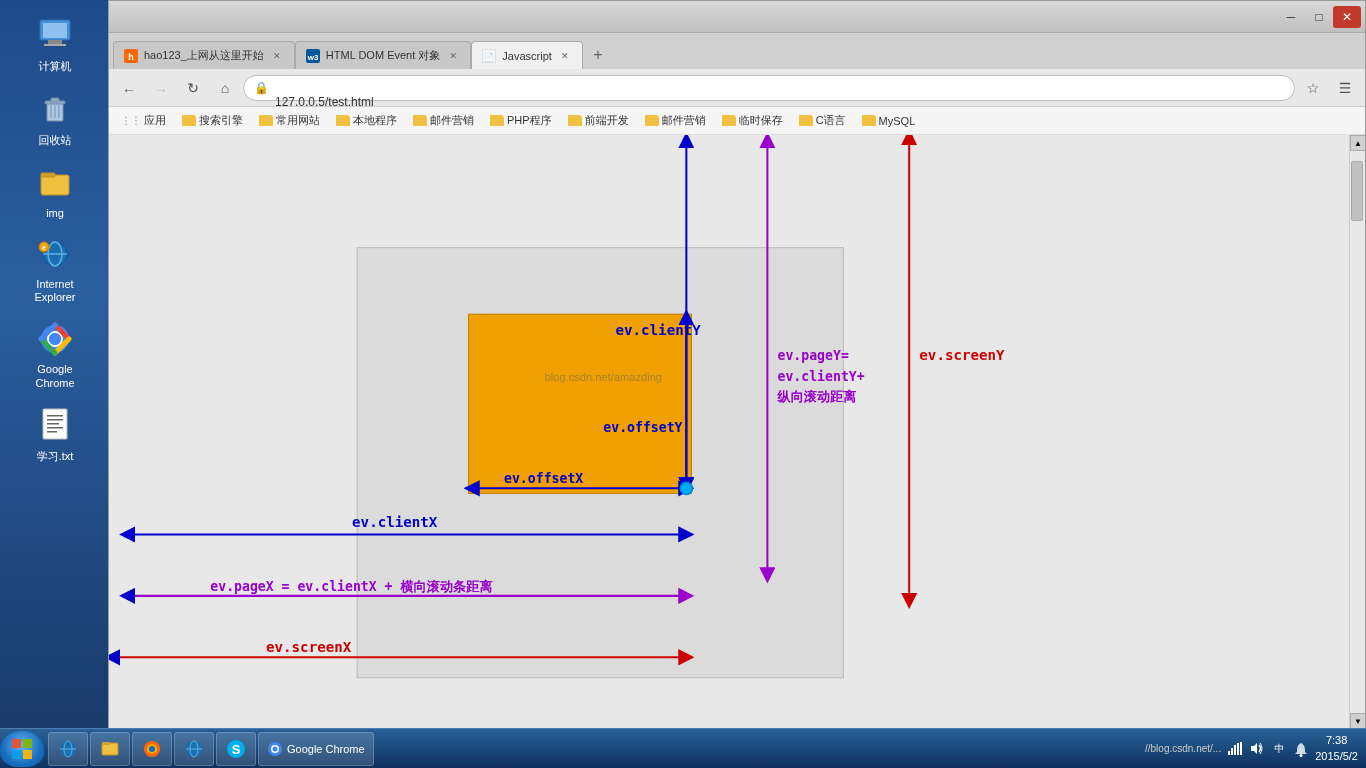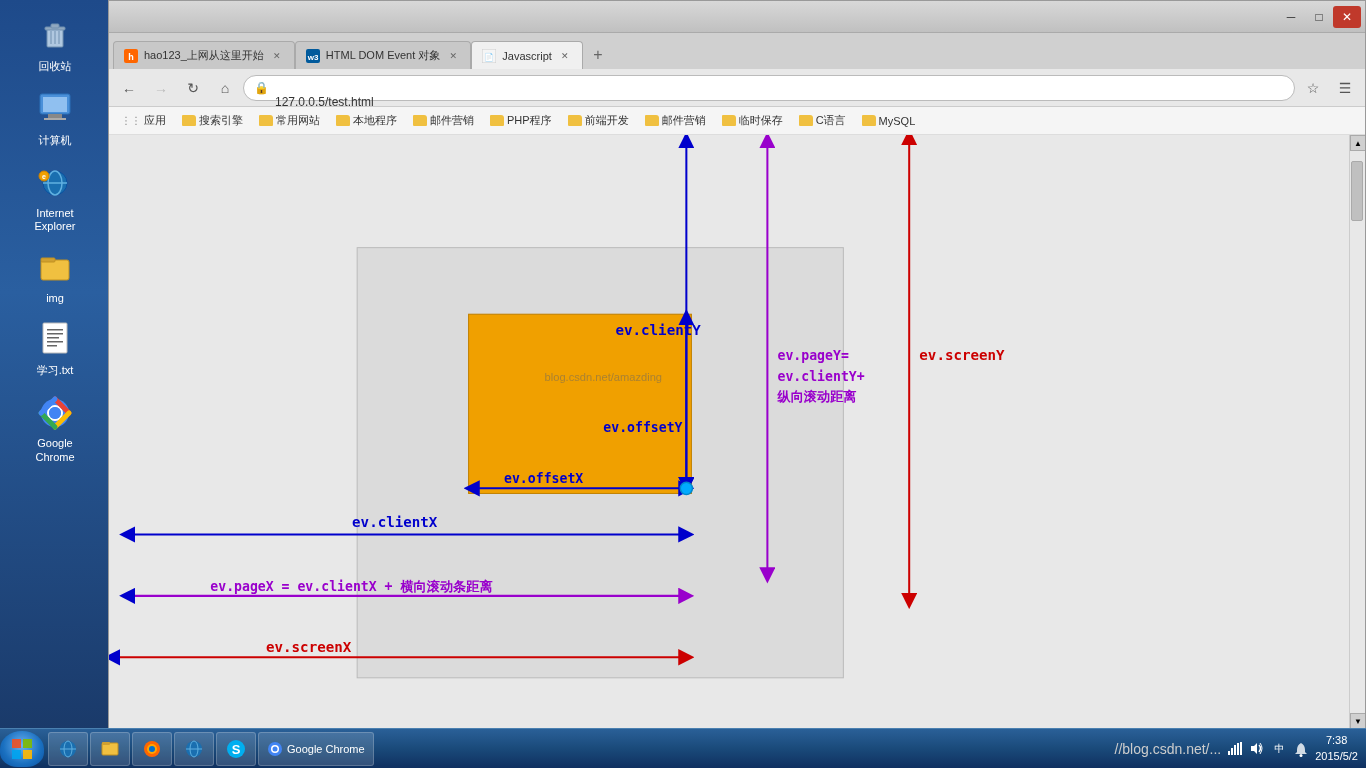--- a/index.html
+++ b/index.html
@@ -333,98 +333,98 @@
       cursor: pointer;
     }
   </style>
 </head>
 <body>
 
 <div class="desktop">
 
   <div class="desktop-icon">
     <div class="icon-img">
+      <svg width="38" height="38" viewBox="0 0 38 38">
+        <rect x="4" y="4" width="30" height="20" rx="2" fill="#4a90d9" stroke="#2a70b9" stroke-width="1"></rect>
+        <rect x="7" y="7" width="24" height="15" fill="#90c0f0"></rect>
+        <rect x="12" y="24" width="14" height="4" fill="#888"></rect>
+        <rect x="8" y="28" width="22" height="2" fill="#aaa"></rect>
+      </svg>
+    </div>
+    <span>计算机</span>
+  </div>
+
+  <div class="desktop-icon">
+    <div class="icon-img">
       <svg width="36" height="36" viewBox="0 0 36 36">
         <rect x="10" y="12" width="16" height="18" rx="1" fill="#b0c8e0" stroke="#7090b0" stroke-width="1"></rect>
         <rect x="8" y="10" width="20" height="3" rx="1" fill="#90a8c0" stroke="#7090b0" stroke-width="1"></rect>
         <rect x="14" y="7" width="8" height="4" rx="1" fill="#90a8c0" stroke="#7090b0" stroke-width="1"></rect>
         <line x1="14" y1="14" x2="14" y2="27" stroke="#7090b0" stroke-width="1"></line>
         <line x1="18" y1="14" x2="18" y2="27" stroke="#7090b0" stroke-width="1"></line>
         <line x1="22" y1="14" x2="22" y2="27" stroke="#7090b0" stroke-width="1"></line>
       </svg>
     </div>
     <span>回收站</span>
   </div>
 
   <div class="desktop-icon">
     <div class="icon-img">
-      <svg width="38" height="38" viewBox="0 0 38 38">
-        <rect x="4" y="4" width="30" height="20" rx="2" fill="#4a90d9" stroke="#2a70b9" stroke-width="1"></rect>
-        <rect x="7" y="7" width="24" height="15" fill="#90c0f0"></rect>
-        <rect x="12" y="24" width="14" height="4" fill="#888"></rect>
-        <rect x="8" y="28" width="22" height="2" fill="#aaa"></rect>
-      </svg>
-    </div>
-    <span>计算机</span>
+      <svg width="36" height="36" viewBox="0 0 36 36">
+        <rect x="4" y="10" width="28" height="20" rx="2" fill="#f0c040" stroke="#c09020" stroke-width="1"></rect>
+        <rect x="4" y="8" width="14" height="4" rx="1" fill="#d0a030" stroke="#c09020" stroke-width="1"></rect>
+      </svg>
+    </div>
+    <span>img</span>
   </div>
 
   <div class="desktop-icon">
     <div class="icon-img">
       <svg width="38" height="38" viewBox="0 0 38 38">
         <circle cx="19" cy="19" r="12" fill="#1a6fb0" stroke="#0a50a0" stroke-width="1"></circle>
         <ellipse cx="19" cy="19" rx="7" ry="12" fill="none" stroke="#60b0e0" stroke-width="1.5"></ellipse>
         <line x1="7" y1="19" x2="31" y2="19" stroke="#60b0e0" stroke-width="1.5"></line>
         <circle cx="8" cy="12" r="5" fill="#f0a000" stroke="#cc8000" stroke-width="1"></circle>
         <text x="8" y="15" font-size="7" fill="white" font-weight="bold" text-anchor="middle">e</text>
       </svg>
     </div>
     <span style="line-height:1.2">Internet<br>Explorer</span>
   </div>
 
-  <div class="desktop-icon">
-    <div class="icon-img">
-      <svg width="36" height="36" viewBox="0 0 36 36">
-        <rect x="4" y="10" width="28" height="20" rx="2" fill="#f0c040" stroke="#c09020" stroke-width="1"></rect>
-        <rect x="4" y="8" width="14" height="4" rx="1" fill="#d0a030" stroke="#c09020" stroke-width="1"></rect>
-      </svg>
-    </div>
-    <span>img</span>
-  </div>
-
-
-  <div class="desktop-icon">
-    <div class="icon-img">
-      <svg width="36" height="36" viewBox="0 0 36 36">
-        <rect x="6" y="2" width="24" height="30" rx="1" fill="white" stroke="#bbb" stroke-width="1"></rect>
-        <rect x="10" y="8" width="16" height="1.5" fill="#666"></rect>
-        <rect x="10" y="12" width="16" height="1.5" fill="#666"></rect>
-        <rect x="10" y="16" width="12" height="1.5" fill="#666"></rect>
-        <rect x="10" y="20" width="16" height="1.5" fill="#666"></rect>
-        <rect x="10" y="24" width="10" height="1.5" fill="#666"></rect>
-      </svg>
-    </div>
-    <span>学习.txt</span>
-  </div>
 
   <div class="desktop-icon">
     <div class="icon-img">
       <svg width="38" height="38" viewBox="0 0 38 38">
         <circle cx="19" cy="19" r="14" fill="#4285f4"></circle>
         <circle cx="19" cy="19" r="8" fill="white"></circle>
         <circle cx="19" cy="19" r="6" fill="#4285f4"></circle>
         <path d="M19 5 L31 27 L7 27 Z" fill="none"></path>
         <path d="M19 5 L33 19" stroke="#ea4335" stroke-width="5" stroke-linecap="round"></path>
         <path d="M33 19 L19 33" stroke="#fbbc05" stroke-width="5" stroke-linecap="round"></path>
         <path d="M19 33 L5 19" stroke="#34a853" stroke-width="5" stroke-linecap="round"></path>
         <path d="M5 19 L19 5" stroke="#4285f4" stroke-width="5" stroke-linecap="round"></path>
         <circle cx="19" cy="19" r="6" fill="#4285f4"></circle>
       </svg>
     </div>
     <span style="line-height:1.2">Google<br>Chrome</span>
   </div>
+
+  <div class="desktop-icon">
+    <div class="icon-img">
+      <svg width="36" height="36" viewBox="0 0 36 36">
+        <rect x="6" y="2" width="24" height="30" rx="1" fill="white" stroke="#bbb" stroke-width="1"></rect>
+        <rect x="10" y="8" width="16" height="1.5" fill="#666"></rect>
+        <rect x="10" y="12" width="16" height="1.5" fill="#666"></rect>
+        <rect x="10" y="16" width="12" height="1.5" fill="#666"></rect>
+        <rect x="10" y="20" width="16" height="1.5" fill="#666"></rect>
+        <rect x="10" y="24" width="10" height="1.5" fill="#666"></rect>
+      </svg>
+    </div>
+    <span>学习.txt</span>
+  </div>
 </div>
 
 <div class="browser">
 
   <div class="browser-titlebar">
     <div class="title-btn">─</div>
     <div class="title-btn">□</div>
     <div class="title-btn close">✕</div>
   </div>
 
@@ -672,21 +672,21 @@
       <svg width="16" height="16" viewBox="0 0 16 16">
         <circle cx="8" cy="8" r="7" fill="#4285f4"></circle>
         <circle cx="8" cy="8" r="4" fill="white"></circle>
         <circle cx="8" cy="8" r="2.5" fill="#4285f4"></circle>
       </svg>
       <span>Google Chrome</span>
     </div>
   </div>
 
   <div class="taskbar-tray">
-    <span style="font-size:14px;color:#ccc;">//blog.csdn.net/...</span>
+    <span style="font-size:10px;color:#ccc;">//blog.csdn.net/...</span>
     <div class="tray-icon">
       <svg width="16" height="16" viewBox="0 0 16 16">
         <rect x="1" y="10" width="2" height="4" fill="white"></rect>
         <rect x="4" y="7" width="2" height="7" fill="white"></rect>
         <rect x="7" y="4" width="2" height="10" fill="white"></rect>
         <rect x="10" y="2" width="2" height="12" fill="white"></rect>
         <rect x="13" y="1" width="2" height="13" fill="white"></rect>
       </svg>
     </div>
     <div class="tray-icon">

